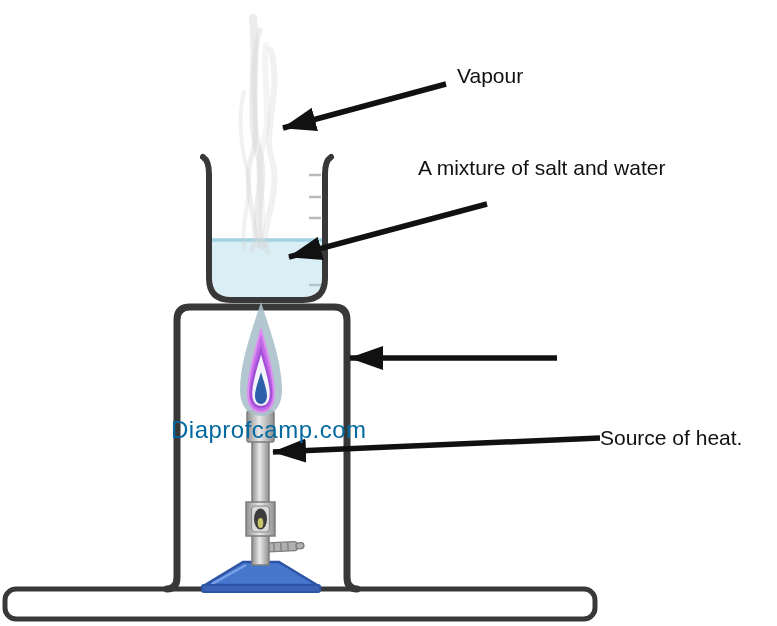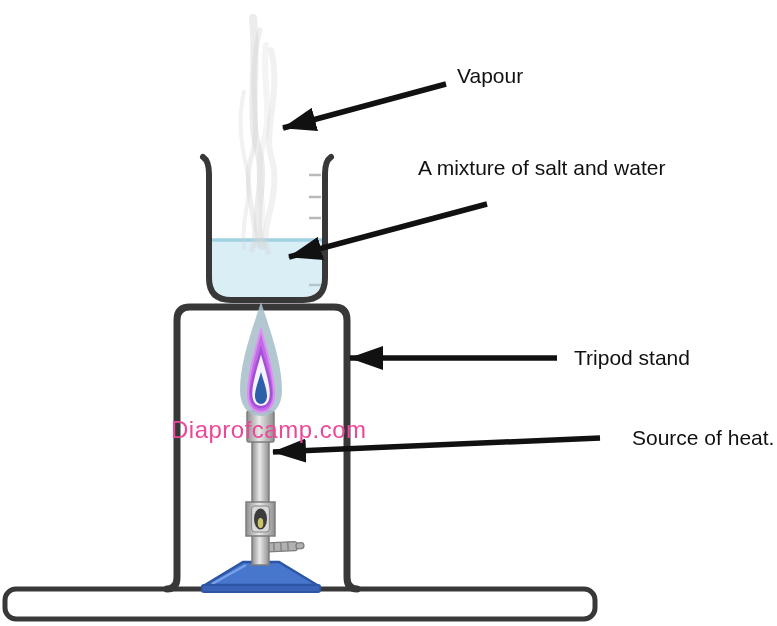--- a/index.html
+++ b/index.html
@@ -5,21 +5,21 @@
   html,body{margin:0;padding:0;background:#ffffff;}
   .canvas{
     position:relative;width:777px;height:626px;background:#ffffff;
     font-family:"Liberation Sans",sans-serif;overflow:hidden;
   }
   .diagram-svg{position:absolute;left:0;top:0;}
   .label{
     position:absolute;font-size:21px;color:#111111;white-space:nowrap;line-height:1.1;
   }
   .watermark{
-    position:absolute;left:171px;top:416px;font-size:24px;color:#ec4899;
+    position:absolute;left:171px;top:416px;font-size:24px;color:#0369a1;
     letter-spacing:.5px;white-space:nowrap;
   }
 </style>
 </head>
 <body>
 
 <div class="canvas">
 
   <svg class="diagram-svg" width="777" height="626" viewBox="0 0 777 626">
     <defs>
@@ -96,18 +96,17 @@
     <g stroke="#111111" stroke-width="5.5">
       <line x1="446" y1="84" x2="283" y2="128" marker-end="url(#arrowhead)"></line>
       <line x1="487" y1="204" x2="289" y2="257" marker-end="url(#arrowhead)"></line>
       <line x1="557" y1="358" x2="350" y2="358" marker-end="url(#arrowhead)"></line>
       <line x1="600" y1="438" x2="273" y2="452" marker-end="url(#arrowhead)"></line>
     </g>
   </svg>
 
   <div class="label" style="left:457px;top:64px;">Vapour</div>
   <div class="label" style="left:418px;top:156px;">A mixture of salt and water</div>
-  <div class="label" style="left:574px;top:346px;">Tripod stand</div>
-  <div class="label" style="left:632px;top:426px;">Source of heat.</div>
+  <div class="label" style="left:600px;top:426px;">Source of heat.</div>
 
   <div class="watermark">Diaprofcamp.com</div>
 
 </div>
 
 </body></html>

